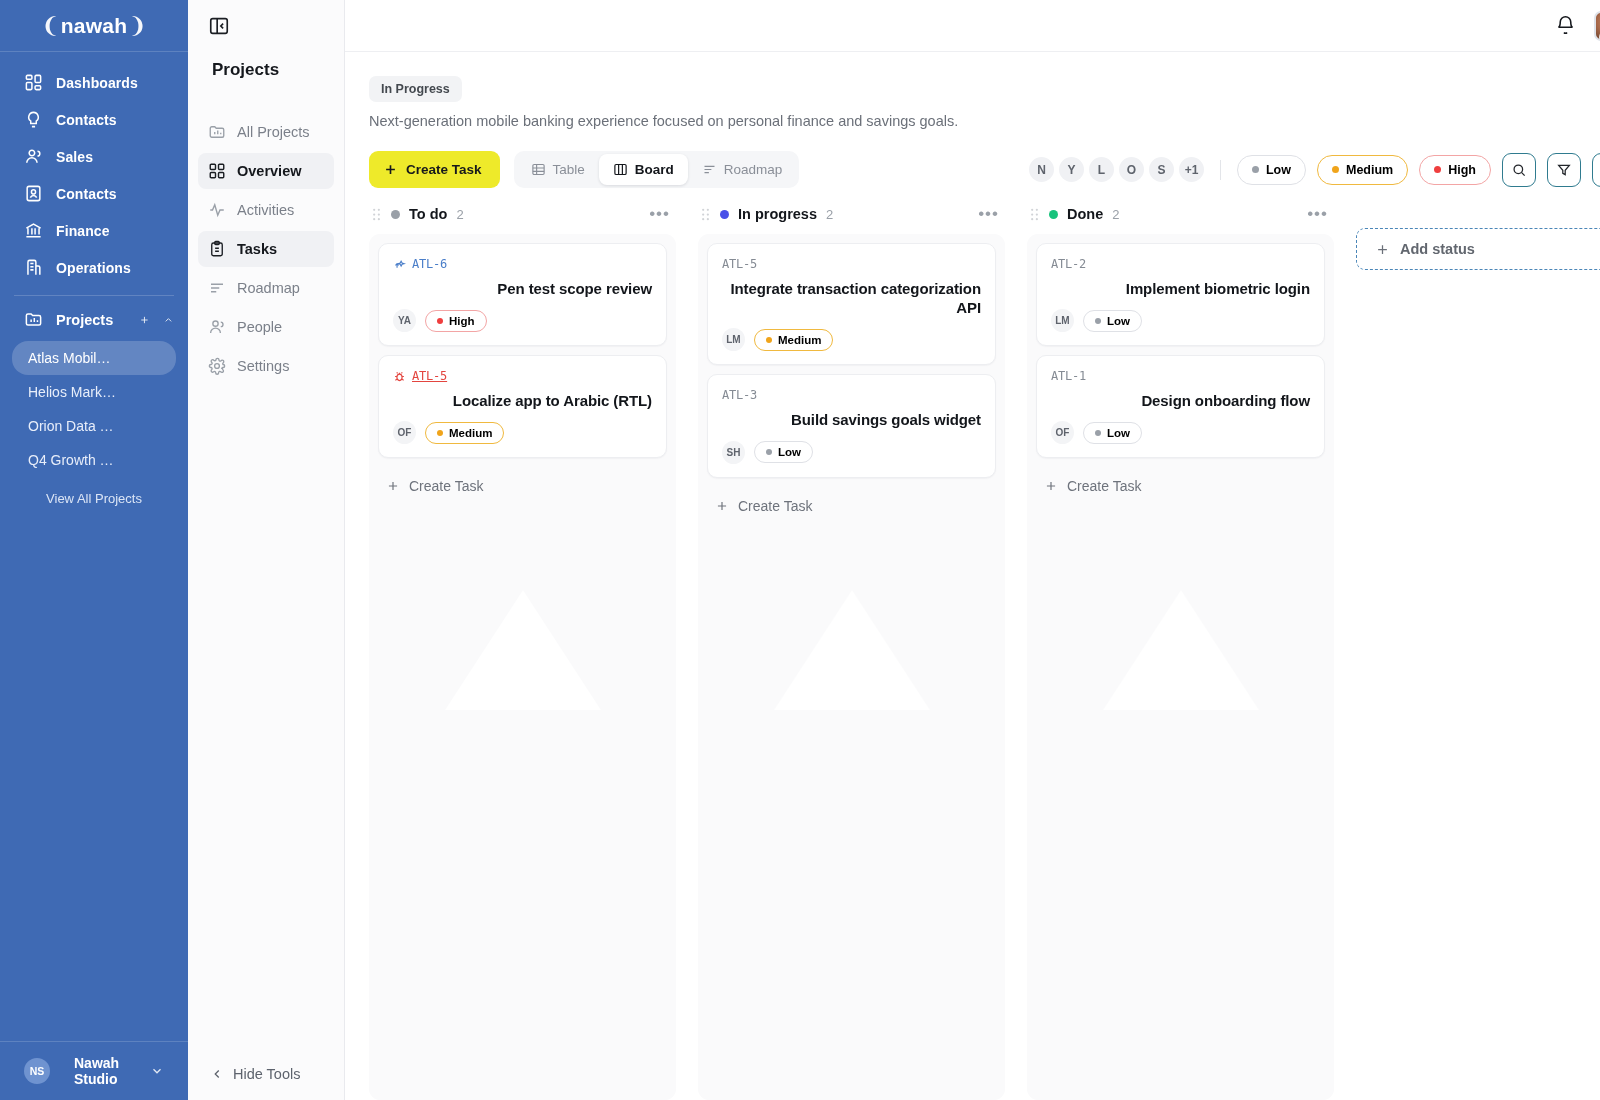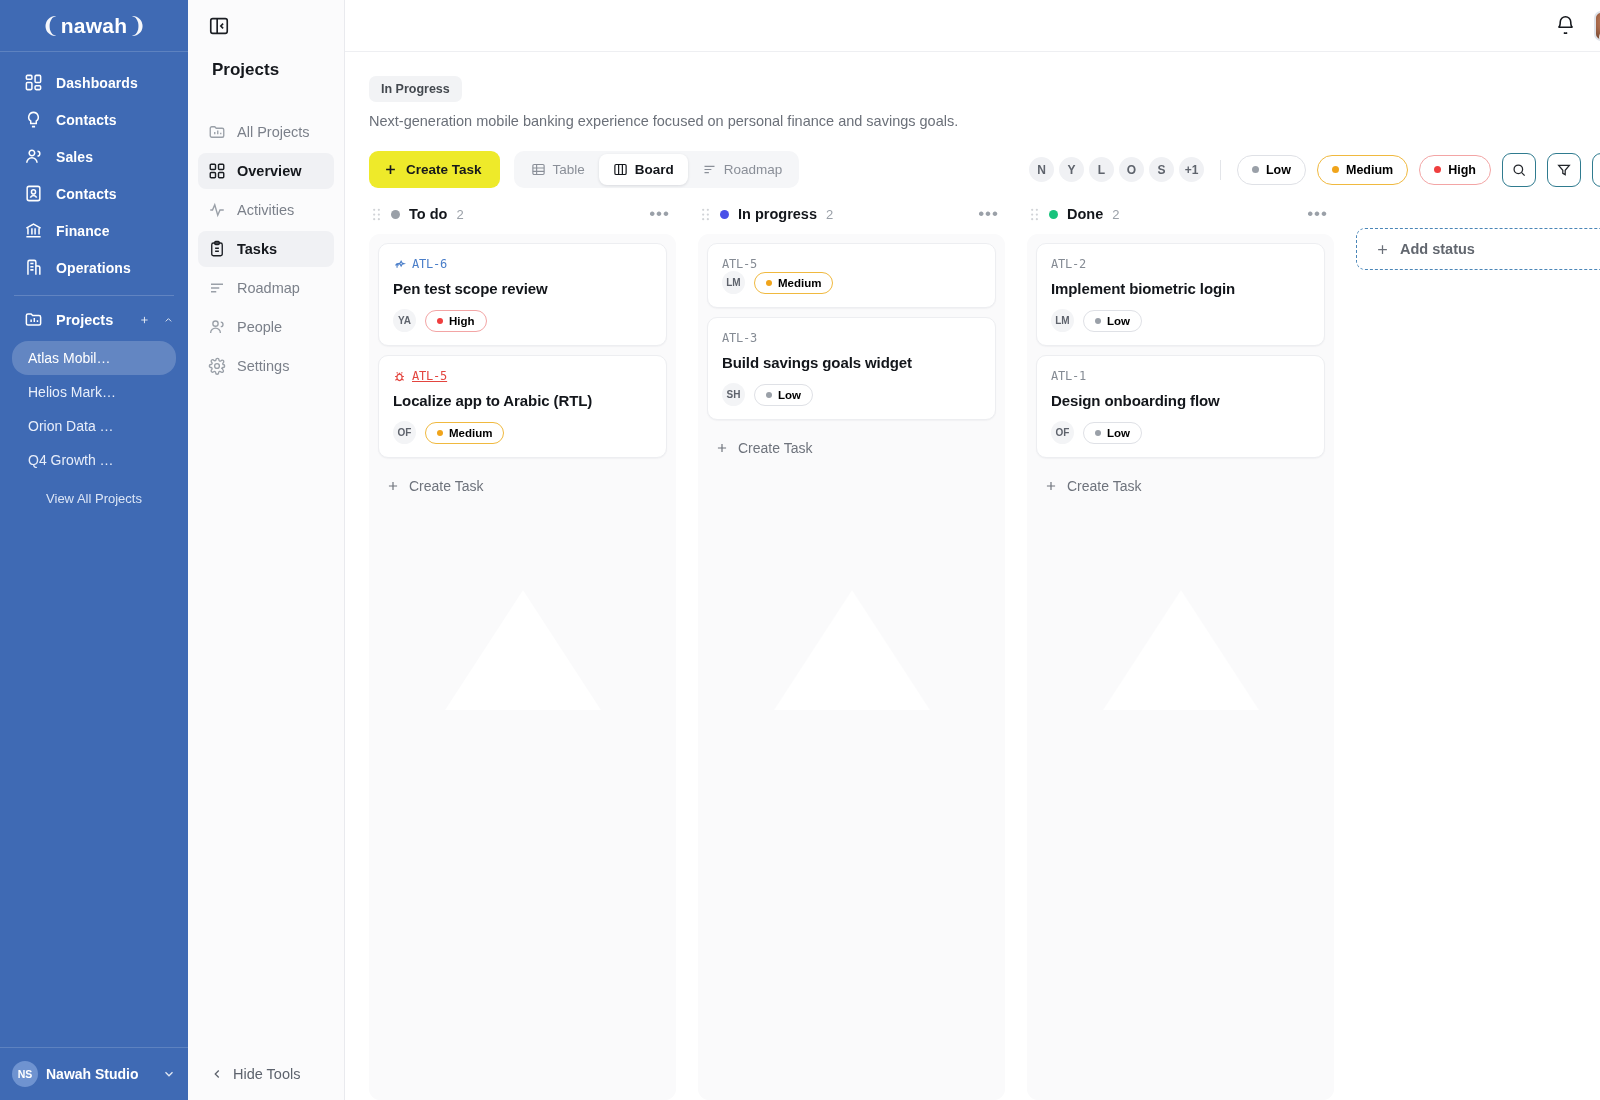--- a/index.html
+++ b/index.html
@@ -47,22 +47,22 @@
     color: #e8eefa; cursor: pointer; white-space: nowrap; overflow: hidden;
   }
   .proj-item.active { background: rgba(255,255,255,.19); color: #ffffff; font-weight: 500; }
   .view-all {
     text-align: center; font-size: 13px; color: #dbe5f6;
     padding: 14px 0 0; cursor: pointer;
   }
   .workspace {
     position: absolute; left: 0; bottom: 0; width: 188px;
     border-top: 1px solid rgba(255,255,255,.16);
-    display: flex; align-items: center; gap: 8px;
-    padding: 13px 12px; cursor: pointer;
+    display: flex; align-items: center; gap: 24px;
+    padding: 13px 24px; cursor: pointer;
   }
   .ws-avatar {
     width: 26px; height: 26px; flex: 0 0 26px; border-radius: 50%;
     background: #6f93d0; color: #fff; font-size: 10.5px; font-weight: 700;
     display: flex; align-items: center; justify-content: center;
   }
   .ws-name { font-size: 14px; font-weight: 700; flex: 1; }
   .ws-chev { width: 14px; height: 14px; opacity: .85; }
 
   
@@ -178,21 +178,21 @@
     padding: 13px 14px 13px; margin-bottom: 9px; cursor: pointer; position: relative;
     box-shadow: 0 1px 1.5px rgba(16,24,40,.04);
   }
   .card-key { display: flex; align-items: center; gap: 6px; font-size: 12px; color: #858b94;
               font-family: "DejaVu Sans Mono", monospace; letter-spacing: -.2px; }
   .card-key.link { color: #4a7ec9; }
   .card-key.bug { color: #e3453f; text-decoration: underline; }
   .type-ico { width: 13px; height: 13px; flex: 0 0 13px; }
   .card-title {
     font-size: 15px; font-weight: 700; color: #13161b;
-    margin: 8px 0 11px; line-height: 1.28; letter-spacing: -.1px;
+    margin: 8px 0 11px; line-height: 1.28; letter-spacing: -.1px; text-align: right;
   }
   .card-meta { display: flex; align-items: center; gap: 9px; }
   .card-avatar {
     width: 23px; height: 23px; border-radius: 50%; background: #f3f4f6;
     color: #5e636c; font-size: 10px; font-weight: 600;
     display: flex; align-items: center; justify-content: center;
   }
   .card-prio {
     display: inline-flex; align-items: center; gap: 6px;
     font-size: 11.5px; font-weight: 700; padding: 4px 11px;
@@ -542,20 +542,21 @@
           <span class="col-count">2</span>
           <span class="col-more">•••</span>
         </div>
         <div class="col-body">
           <div class="watermark"></div>
 
           <div class="card">
             <div class="card-key">
               <span>ATL-5</span>
             </div>
+            <div class="card-title">Integrate transaction categorization API</div>
             <div class="card-meta">
               <span class="card-avatar">LM</span>
               <span class="card-prio" style="border:1.2px solid #f0b93f">
                 <span class="dot" style="width:6px;height:6px;background:#f0a41b"></span>
                 <span>Medium</span>
               </span>
             </div>
           </div>
 
           <div class="card">

